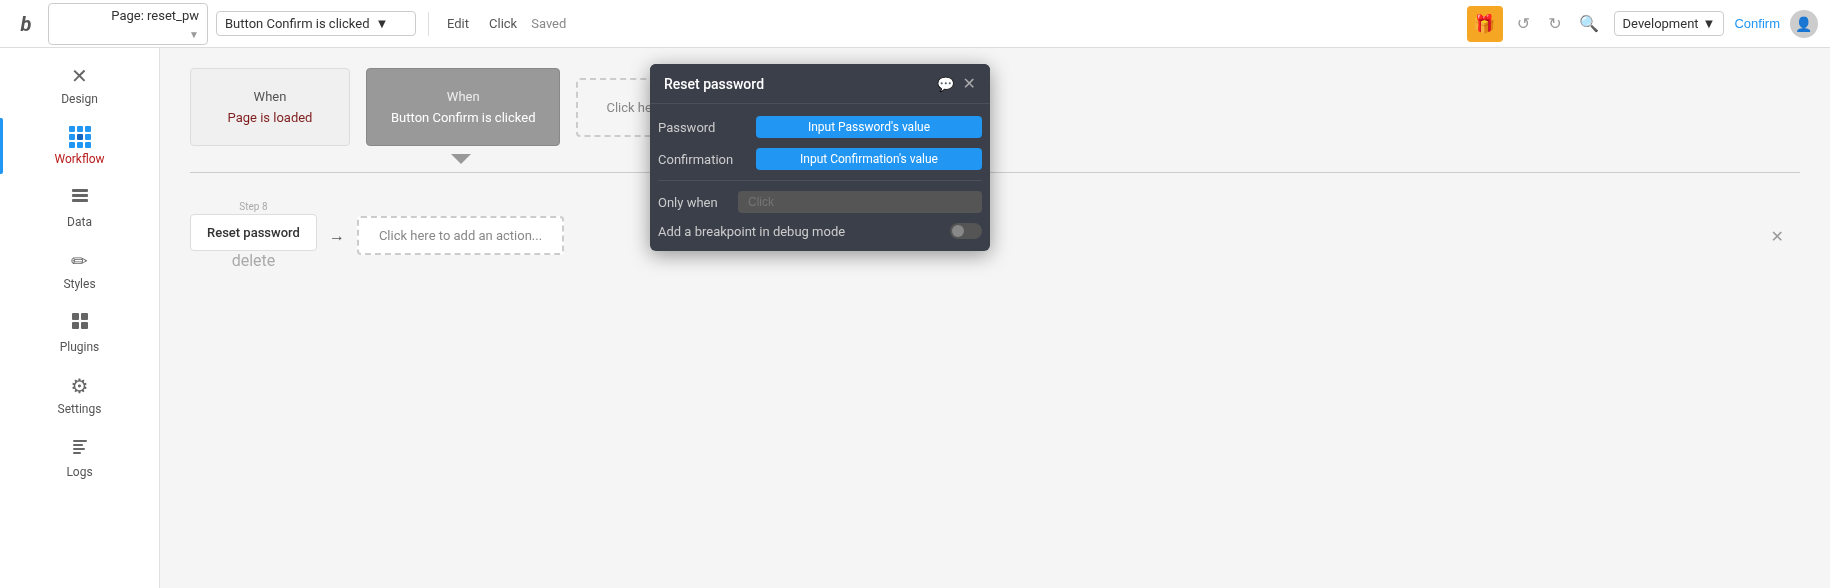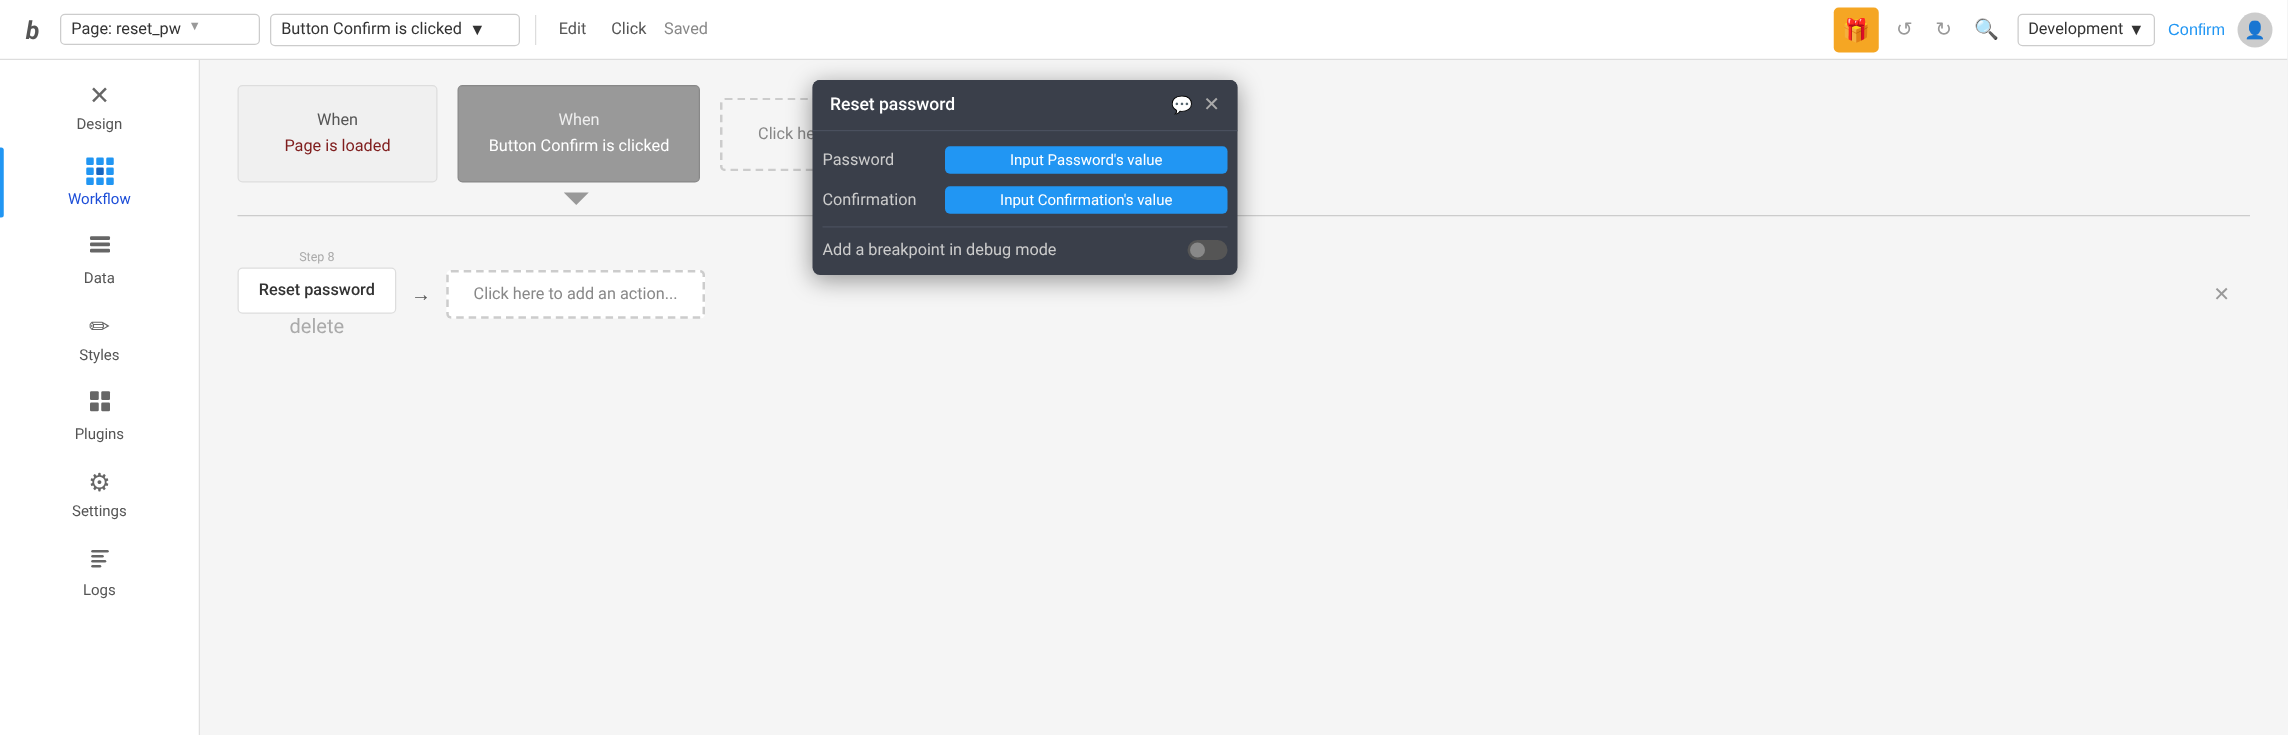--- a/index.html
+++ b/index.html
@@ -29,27 +29,28 @@
       height: 28px;
       display: flex;
       align-items: center;
       justify-content: center;
       font-size: 18px;
       color: #555;
       font-weight: bold;
     }
     .top-bar-page-selector {
       display: flex;
-      align-items: flex-start;
+      align-items: flex-end;
       border: 1px solid #ccc;
       border-radius: 4px;
       padding: 4px 8px;
       gap: 6px;
       cursor: pointer;
       min-width: 160px;
+      flex-direction: column;
     }
     .top-bar-page-selector span { font-size: 13px; color: #333; }
     .top-bar-page-selector .chevron { color: #999; font-size: 10px; }
     .top-bar-event-selector {
       display: flex;
       align-items: center;
       border: 1px solid #ccc;
       border-radius: 4px;
       padding: 4px 8px;
       gap: 6px;
@@ -172,21 +173,21 @@
       color: #2196f3;
     }
     .sidebar-item .si-icon {
       font-size: 20px;
       color: #666;
     }
     .sidebar-item .si-label {
       font-size: 12px;
       color: #555;
     }
-    .sidebar-item.active .si-label { color: #1d4ed8; }
+    .sidebar-item.active .si-label { color: #b91c1c; }
     .sidebar-item.active::before {
       content: '';
       position: absolute;
       left: 0;
       top: 0;
       bottom: 0;
       width: 3px;
       background: #2196f3;
       border-radius: 0 2px 2px 0;
     }
@@ -660,20 +661,24 @@
             <div class="popup-field-value">Input Password's value</div>
           </div>
 
           <div class="popup-field">
             <span class="popup-field-label">Confirmation</span>
             <div class="popup-field-value">Input Confirmation's value</div>
           </div>
 
           <div class="popup-divider"></div>
 
+          <div class="popup-only-when">
+            <span class="popup-only-when-label">Only when</span>
+            <input class="popup-only-when-input" type="text" placeholder="Click" value="" style="">
+          </div>
 
           <div class="popup-breakpoint">
             <span class="popup-breakpoint-label">Add a breakpoint in debug mode</span>
             <div class="toggle-switch"></div>
           </div>
 
         </div>
       </div>
     </div>
 

